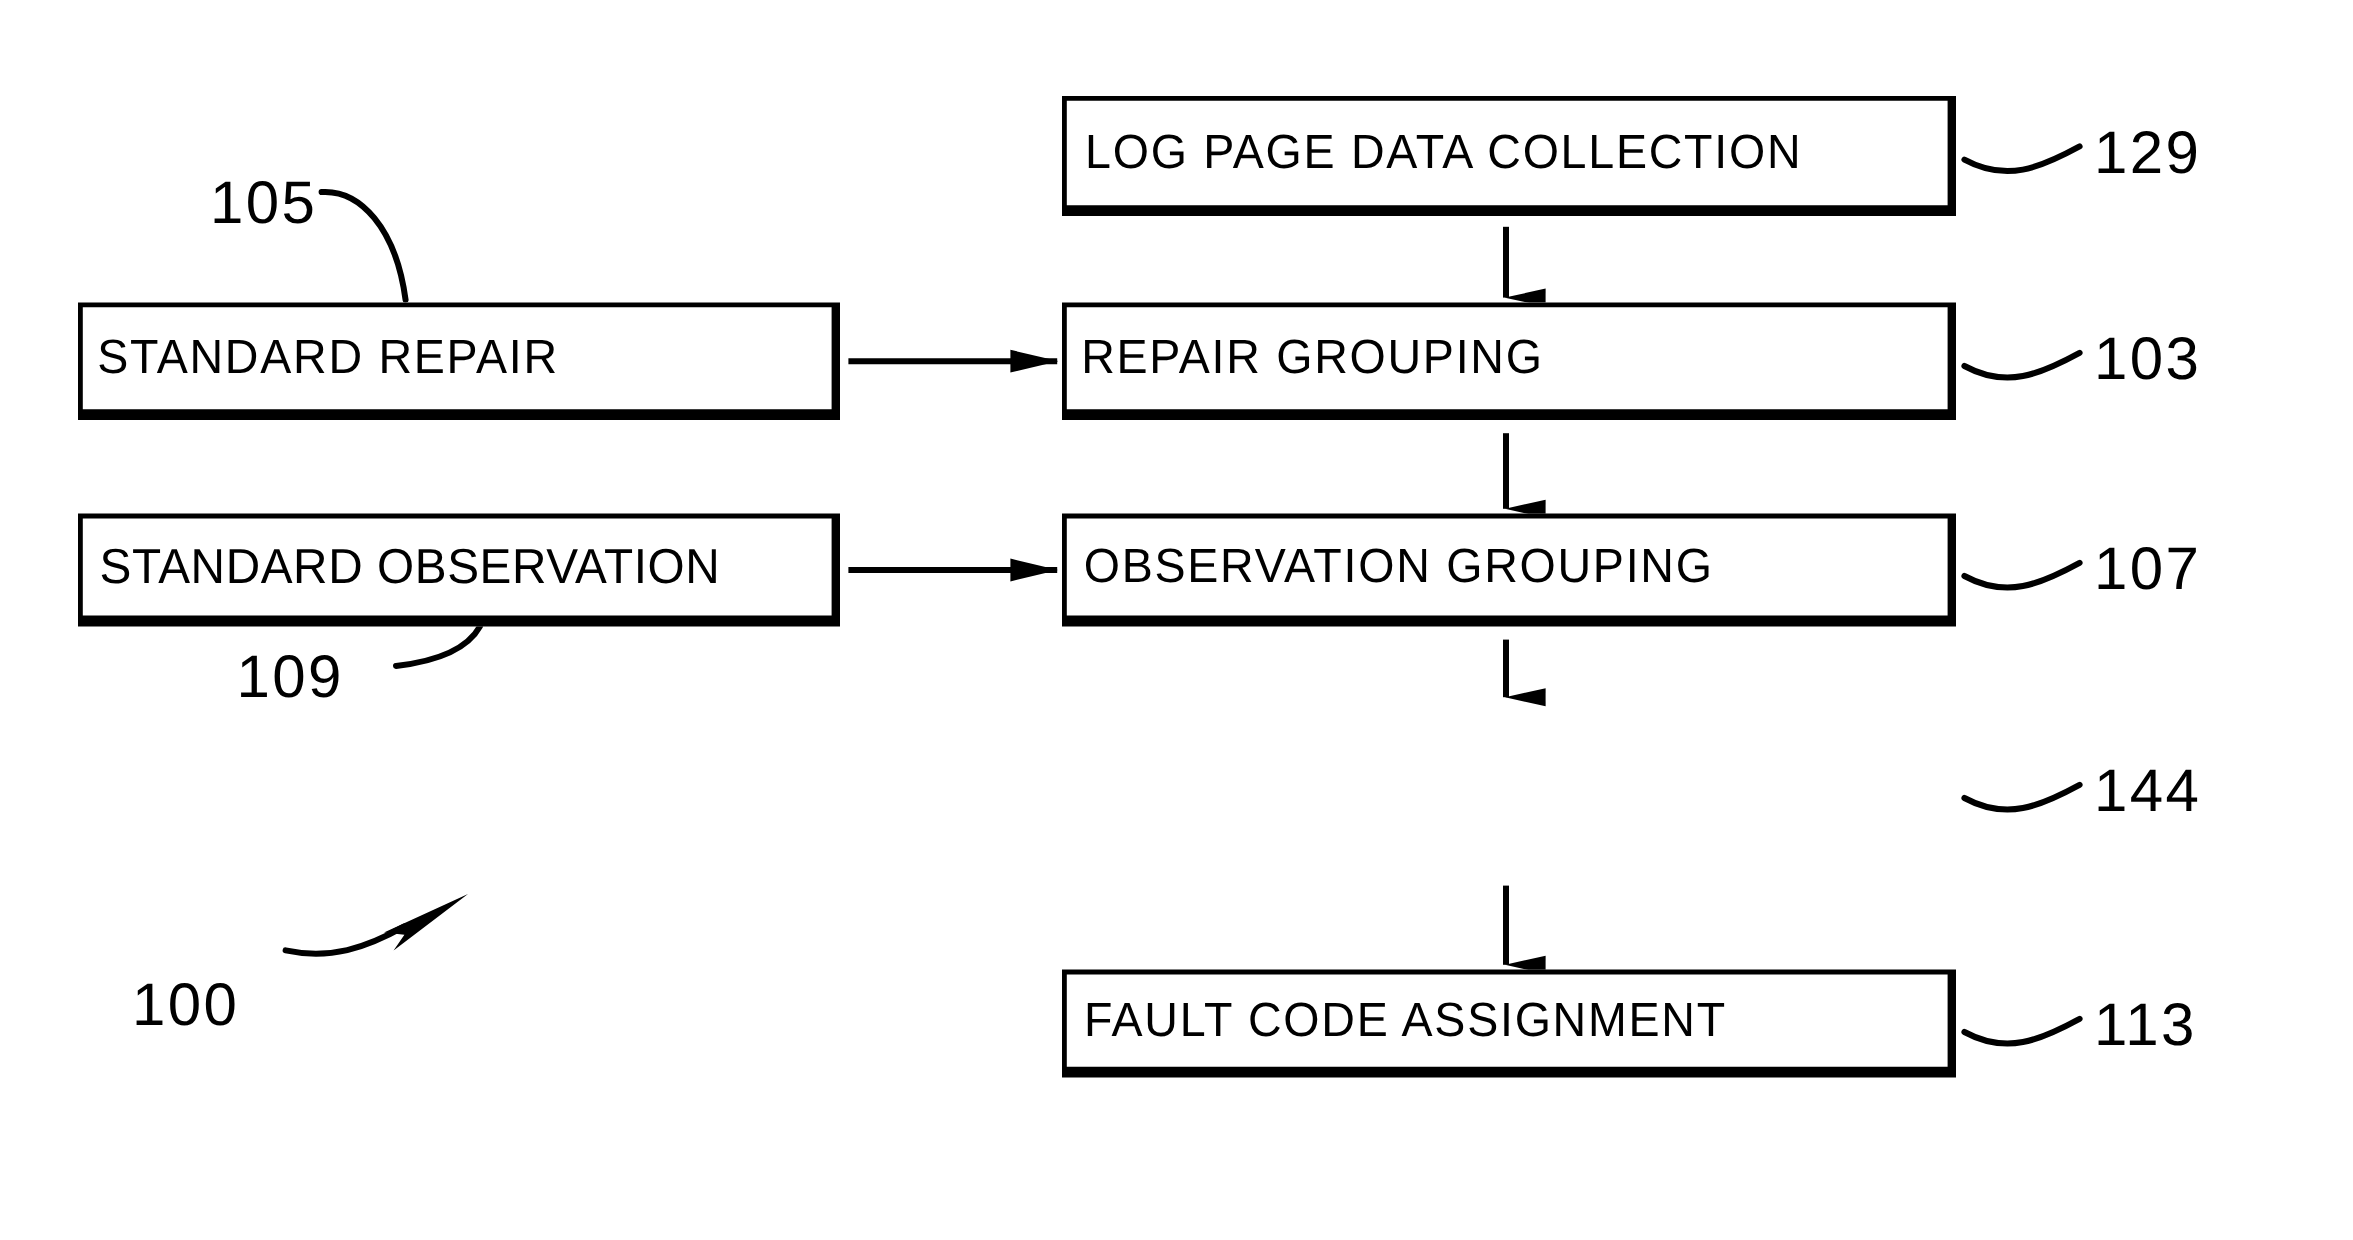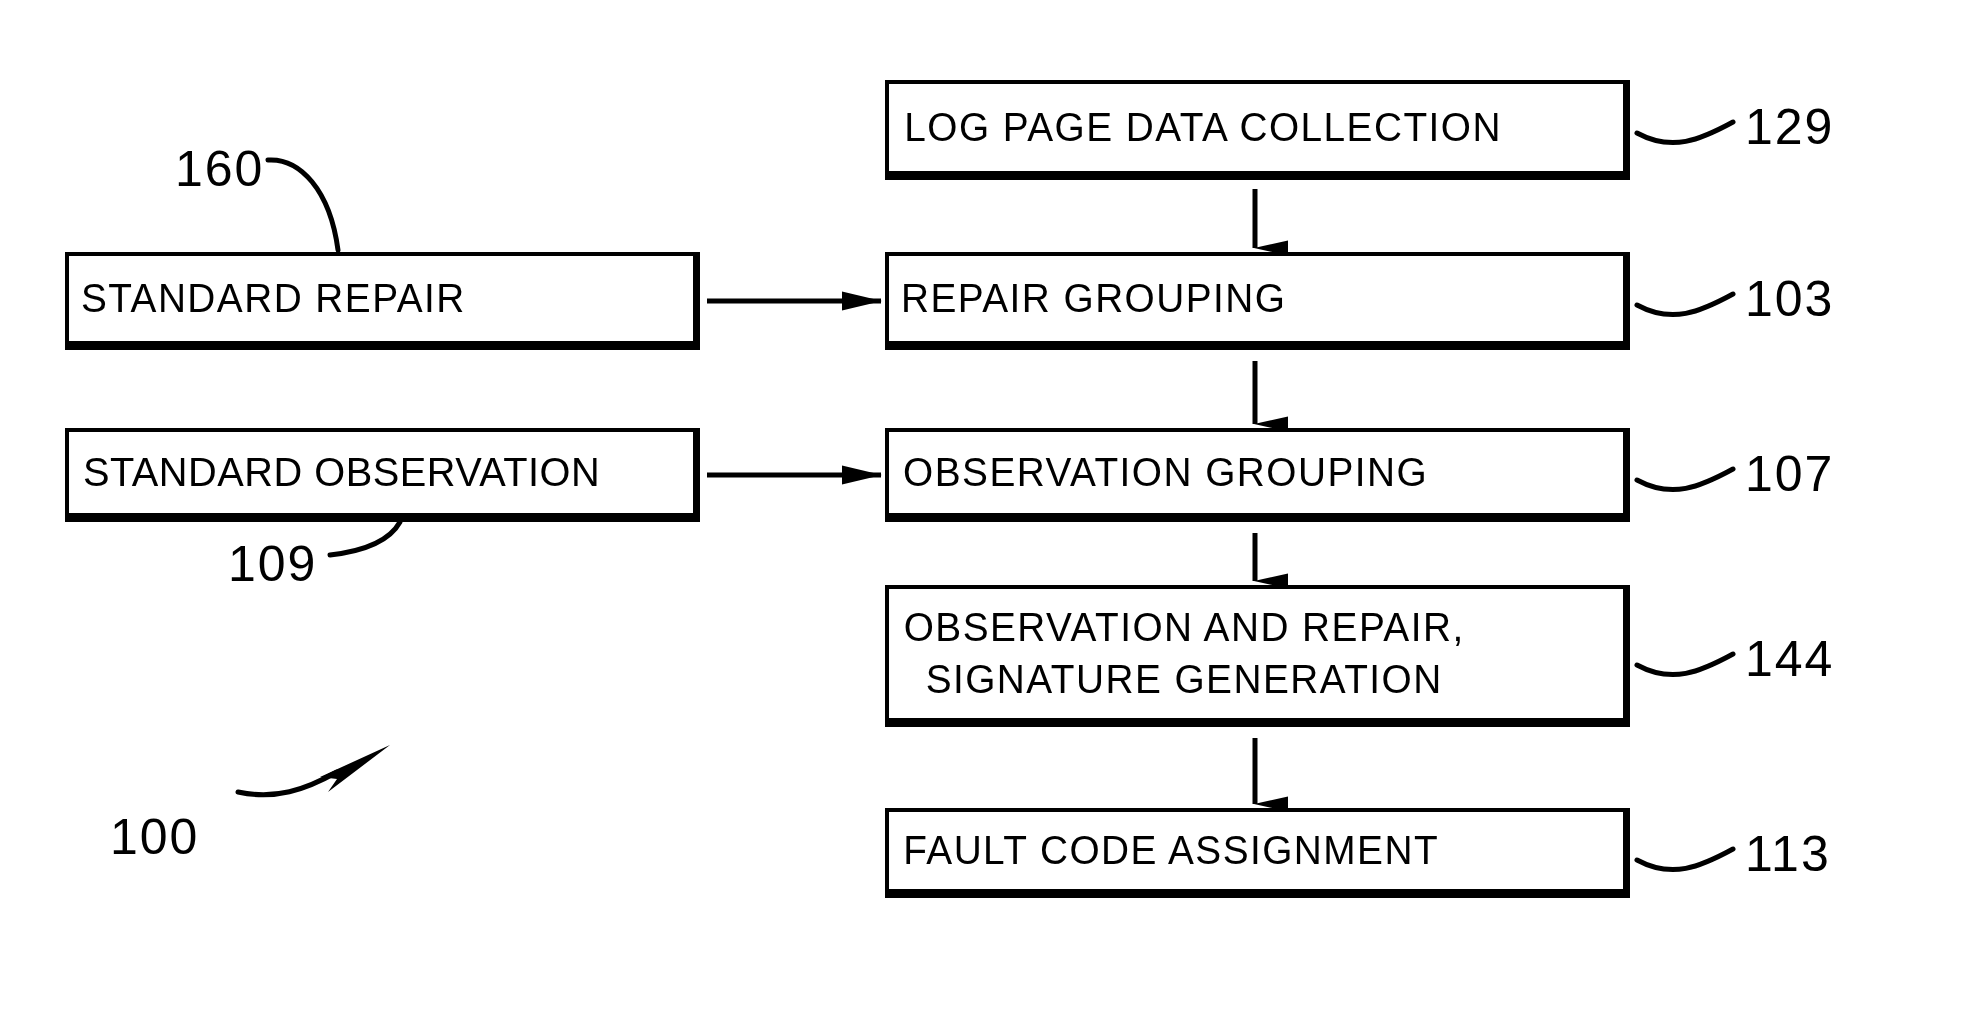--- a/index.html
+++ b/index.html
@@ -119,32 +119,28 @@
   </div>
 
   <div class="pbox" style="left:885px; top:252px; width:745px; height:98px;">
     <span class="plabel">REPAIR GROUPING</span>
   </div>
 
   <div class="pbox" style="left:885px; top:428px; width:745px; height:94px;">
     <span class="plabel">OBSERVATION GROUPING</span>
   </div>
 
-  <div class="pbox" style="left:885px; top:585px; width:745px; height:142px;">
-    <span class="plabel">OBSERVATION AND REPAIR,
-SIGNATURE GENERATION</span>
-  </div>
 
   <div class="pbox" style="left:885px; top:808px; width:745px; height:90px;">
     <span class="plabel">FAULT CODE ASSIGNMENT</span>
   </div>
 
   <div class="refnum" style="left:1745px; top:98px;">129</div>
   <div class="refnum" style="left:1745px; top:270px;text-align:right;">103</div>
   <div class="refnum" style="left:1745px; top:445px;">107</div>
   <div class="refnum" style="left:1745px; top:630px;">144</div>
   <div class="refnum" style="left:1745px; top:825px;">113</div>
 
-  <div class="refnum" style="left:175px; top:140px;">160</div>
-  <div class="refnum" style="left:228px; top:535px;text-align:right;">109</div>
+  <div class="refnum" style="left:175px; top:140px;">105</div>
+  <div class="refnum" style="left:197px; top:535px;text-align:right;">109</div>
   <div class="refnum" style="left:110px; top:760px;margin-top:48px;">100</div>
 
 </div>
 
 </body></html>

